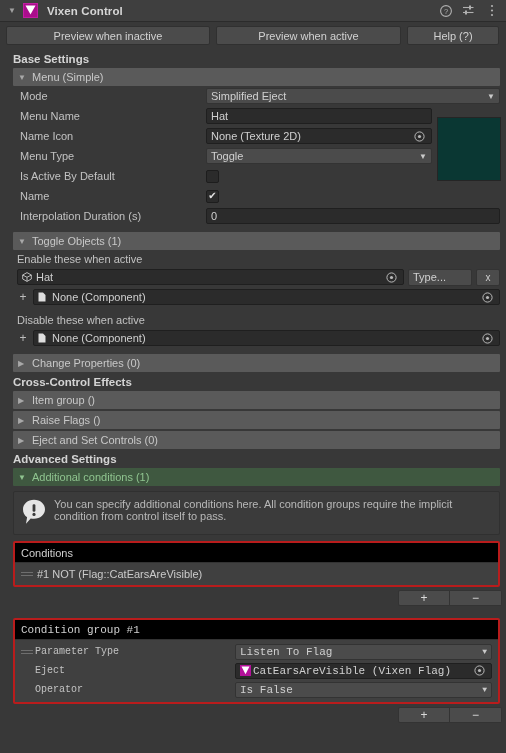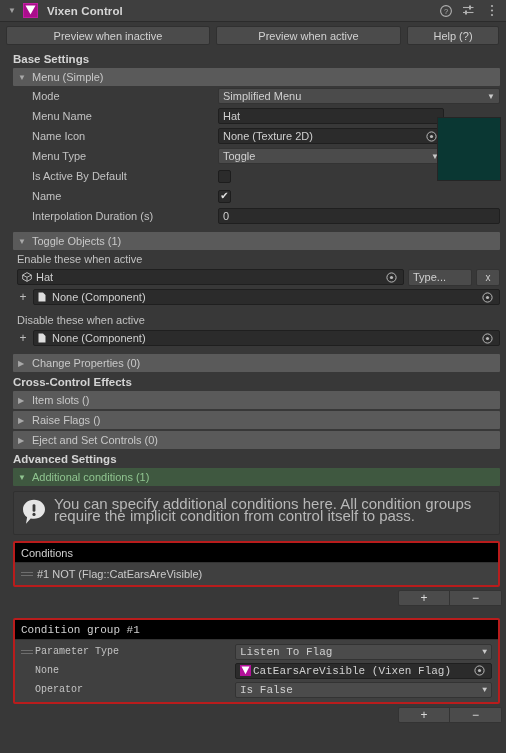--- a/index.html
+++ b/index.html
@@ -83,21 +83,21 @@
     border-radius: 1px;
   }
   .foldout-bar .tri { margin-right: 5px; color:#a8a8a8; font-size: 8px; width: 9px; display:inline-block;}
   .foldout-bar.green { background: #3f5840; color: #8fc48f; }
   .foldout-bar.green .tri { color: #8fc48f; }
 
   
   .row {
     height: 20px;
     display: flex; align-items: center;
-    padding-left: 32px; padding-right: 6px;
+    padding-left: 20px; padding-right: 6px;
   }
   .row .lbl { width: 186px; flex: 0 0 auto; color: #c2c2c2; font-size: 11px;}
   .row .fieldwrap { flex: 1 1 auto; display: flex; align-items: center;}
 
   .field {
     height: 16px;
     background: #2b2b2b;
     border: 1px solid #1f1f1f;
     border-radius: 2px;
     color: #d0d0d0;
@@ -159,21 +159,21 @@
   .helpbox {
     margin: 5px 6px 0 13px;
     background: #3b3b3b;
     border: 1px solid #303030;
     border-radius: 2px;
     display: flex; align-items: flex-start;
     padding: 6px 8px 7px 8px;
     min-height: 34px;
   }
   .helpbox .bubble { flex: 0 0 auto; margin-right: 8px; margin-top:1px;}
-  .helpbox .txt { font-size: 15px; line-height: 12px; color: #b8b8b8; }
+  .helpbox .txt { font-size: 11px; line-height: 12px; color: #b8b8b8; }
 
   
   .panel {
     margin: 6px 6px 0 13px;
     border: 2px solid #b91c1c;
     border-radius: 2px;
     background: #000000;
   }
   .panel-title { height: 19px; display:flex; align-items:center; padding-left:6px; color:#cfcfcf; font-size:11px; }
   .panel-body { background: #404040; border-top: 1px solid #333;}
@@ -243,21 +243,21 @@
 
   <div class="foldout-bar">
     <span class="tri">▼</span>
     <span>Menu (Simple)</span>
   </div>
 
   <div class="row">
     <span class="lbl">Mode</span>
     <span class="fieldwrap">
       <span class="field popup">
-        <span>Simplified Menu</span>
+        <span>Simplified Eject</span>
         <span class="caret">▼</span>
       </span>
     </span>
   </div>
 
   <div class="row">
     <span class="lbl">Menu Name</span>
     <span class="fieldwrap" style="max-width:226px;">
       <span class="field">
         <span>Hat</span>
@@ -387,21 +387,21 @@
 
   <div class="foldout-bar" style="margin-top:6px;">
     <span class="tri">▶</span>
     <span>Change Properties (0)</span>
   </div>
 
   <div class="sect-label">Cross-Control Effects</div>
 
   <div class="foldout-bar" style="margin-bottom:2px;">
     <span class="tri">▶</span>
-    <span>Item slots ()</span>
+    <span>Item group ()</span>
   </div>
   <div class="foldout-bar" style="margin-bottom:2px;">
     <span class="tri">▶</span>
     <span>Raise Flags ()</span>
   </div>
   <div class="foldout-bar">
     <span class="tri">▶</span>
     <span>Eject and Set Controls (0)</span>
   </div>
 
@@ -454,21 +454,21 @@
           <span>Listen To Flag</span>
           <span class="caret">▼</span>
         </span>
       </div>
 
       <div class="grp-row">
         <span class="drag" style="visibility:hidden;">
             <i></i>
             <i></i>
           </span>
-        <span class="lbl">None</span>
+        <span class="lbl">Eject</span>
         <span class="field">
           <span class="flag-swatch">
             <svg width="9" height="9" viewBox="0 0 9 9">
                 <polygon points="0.5,0.5 8.5,0.5 4.5,8.2" fill="#ffffff"></polygon>
               </svg>
           </span>
           <span>CatEarsAreVisible (Vixen Flag)</span>
           <span class="objpick">
             <svg width="11" height="11" viewBox="0 0 11 11">
                 <circle cx="5.5" cy="5.5" r="4.6" fill="none" stroke="#b9b9b9" stroke-width="1"></circle>

